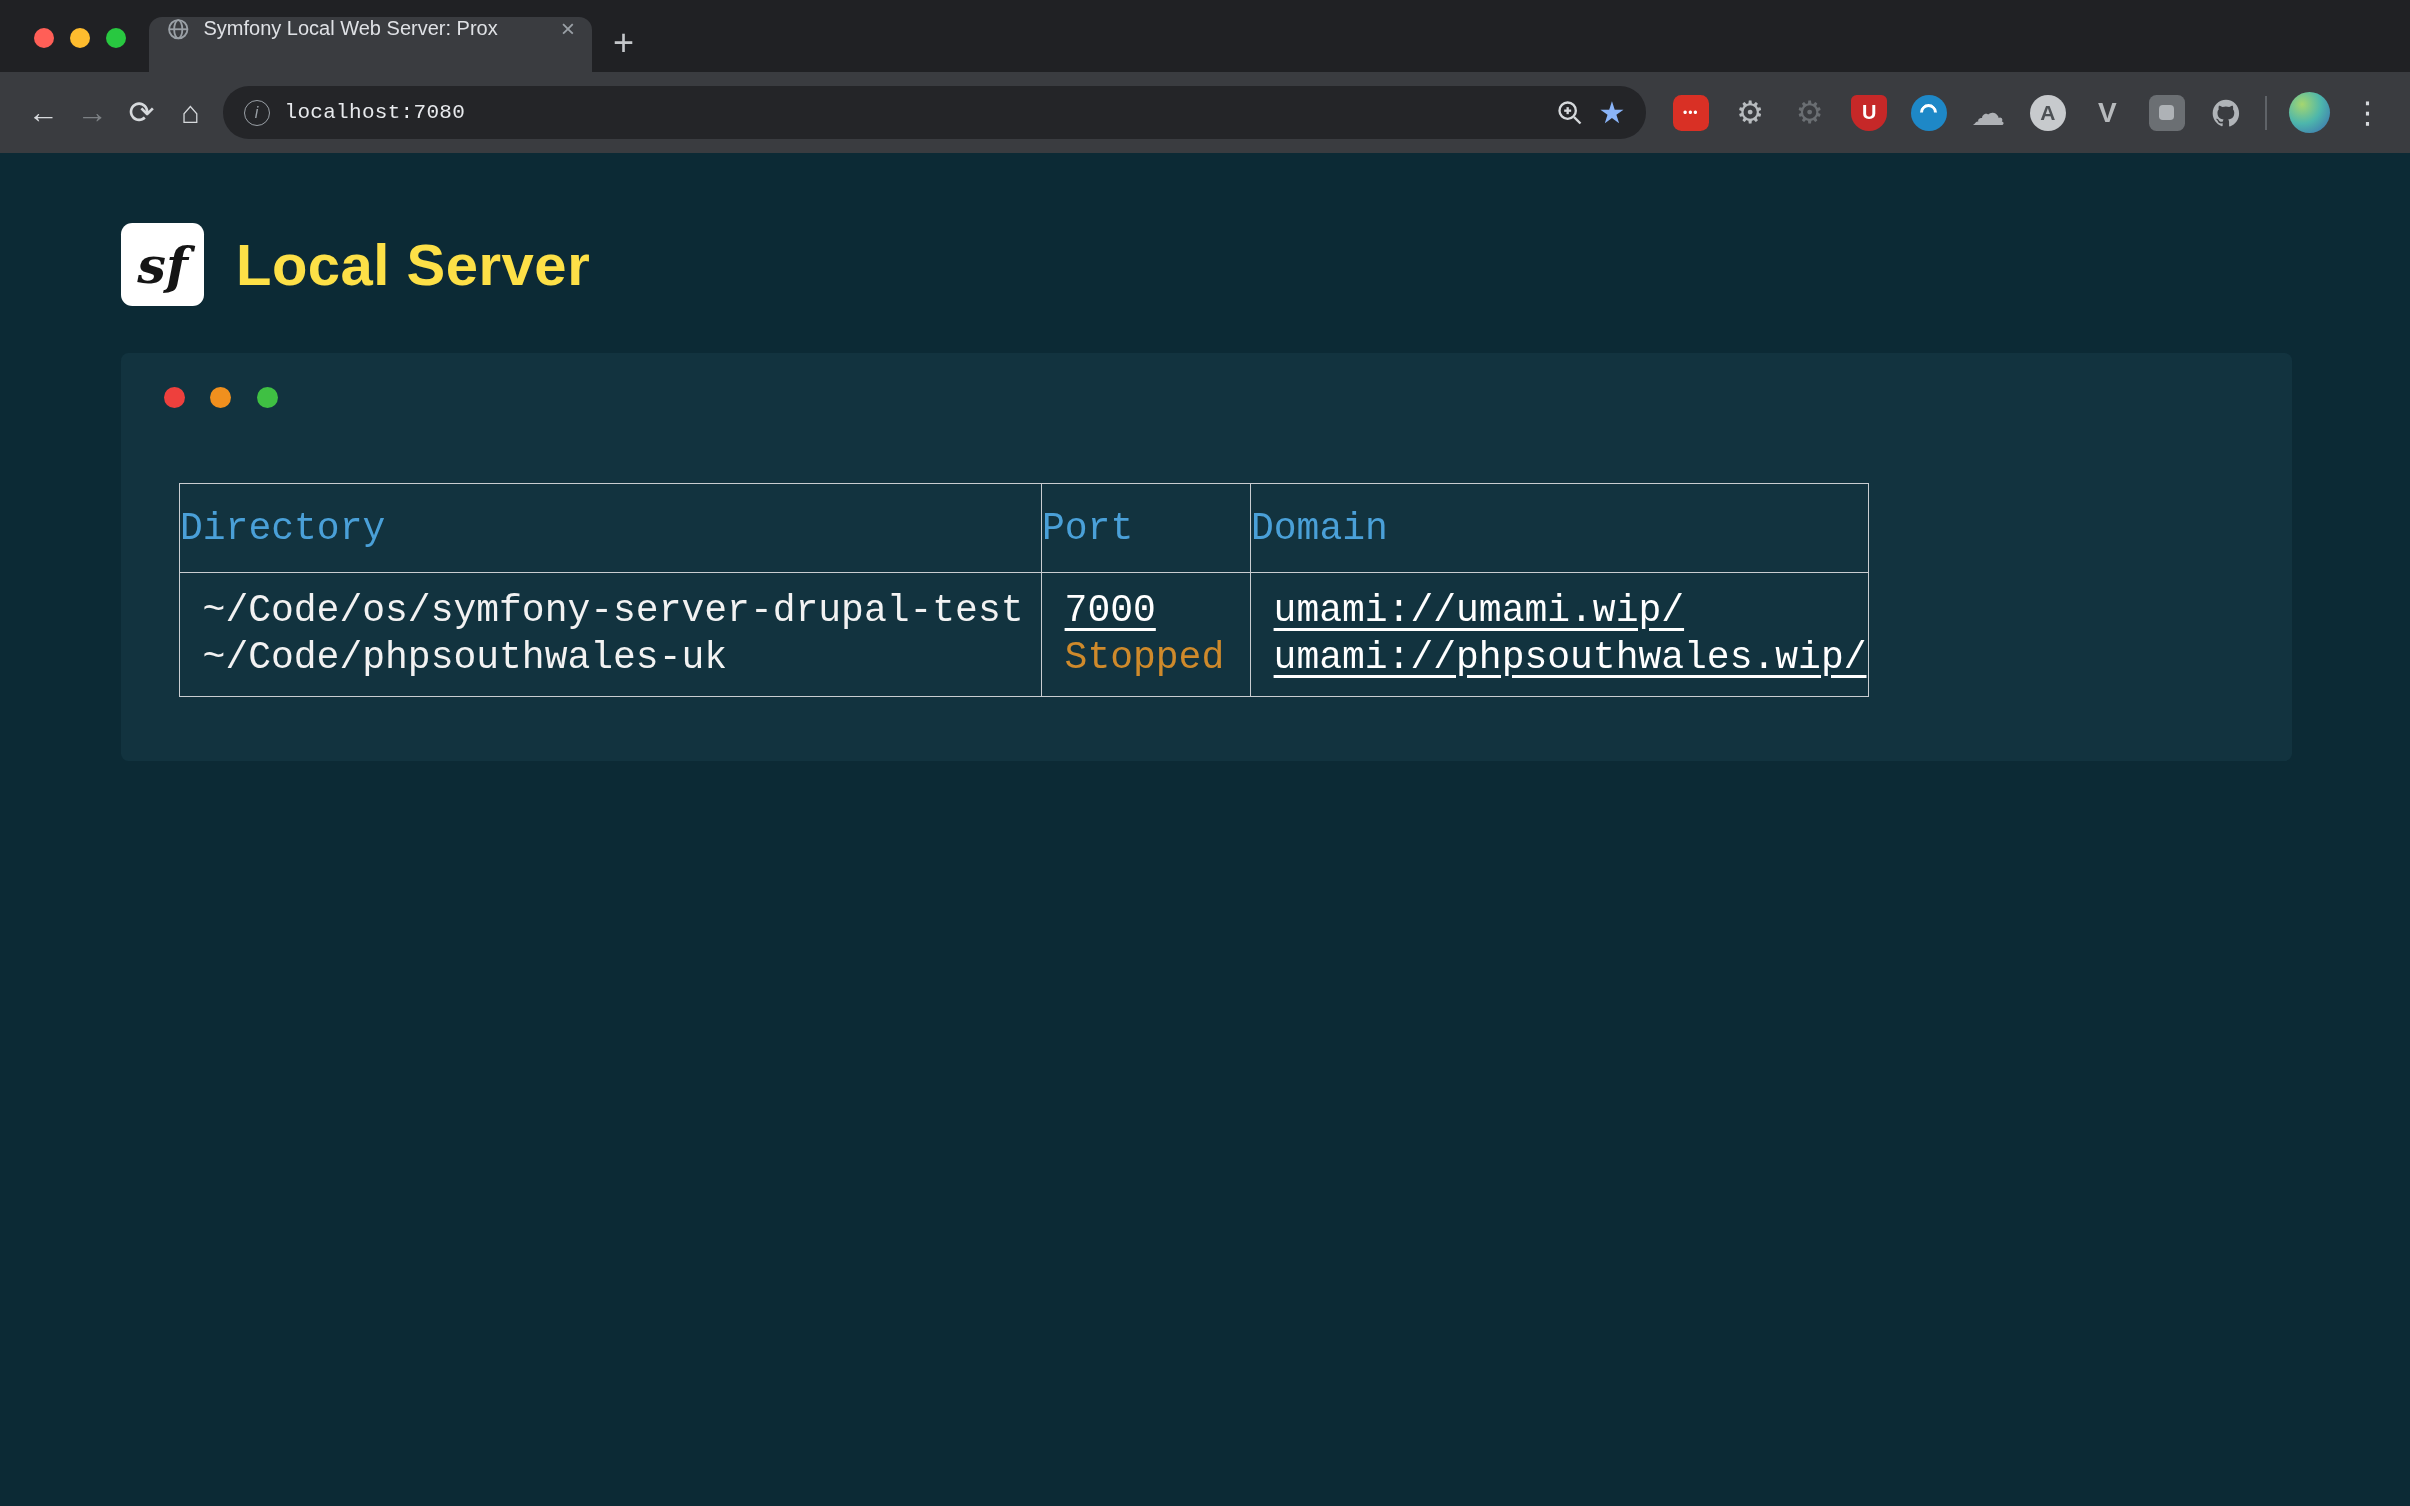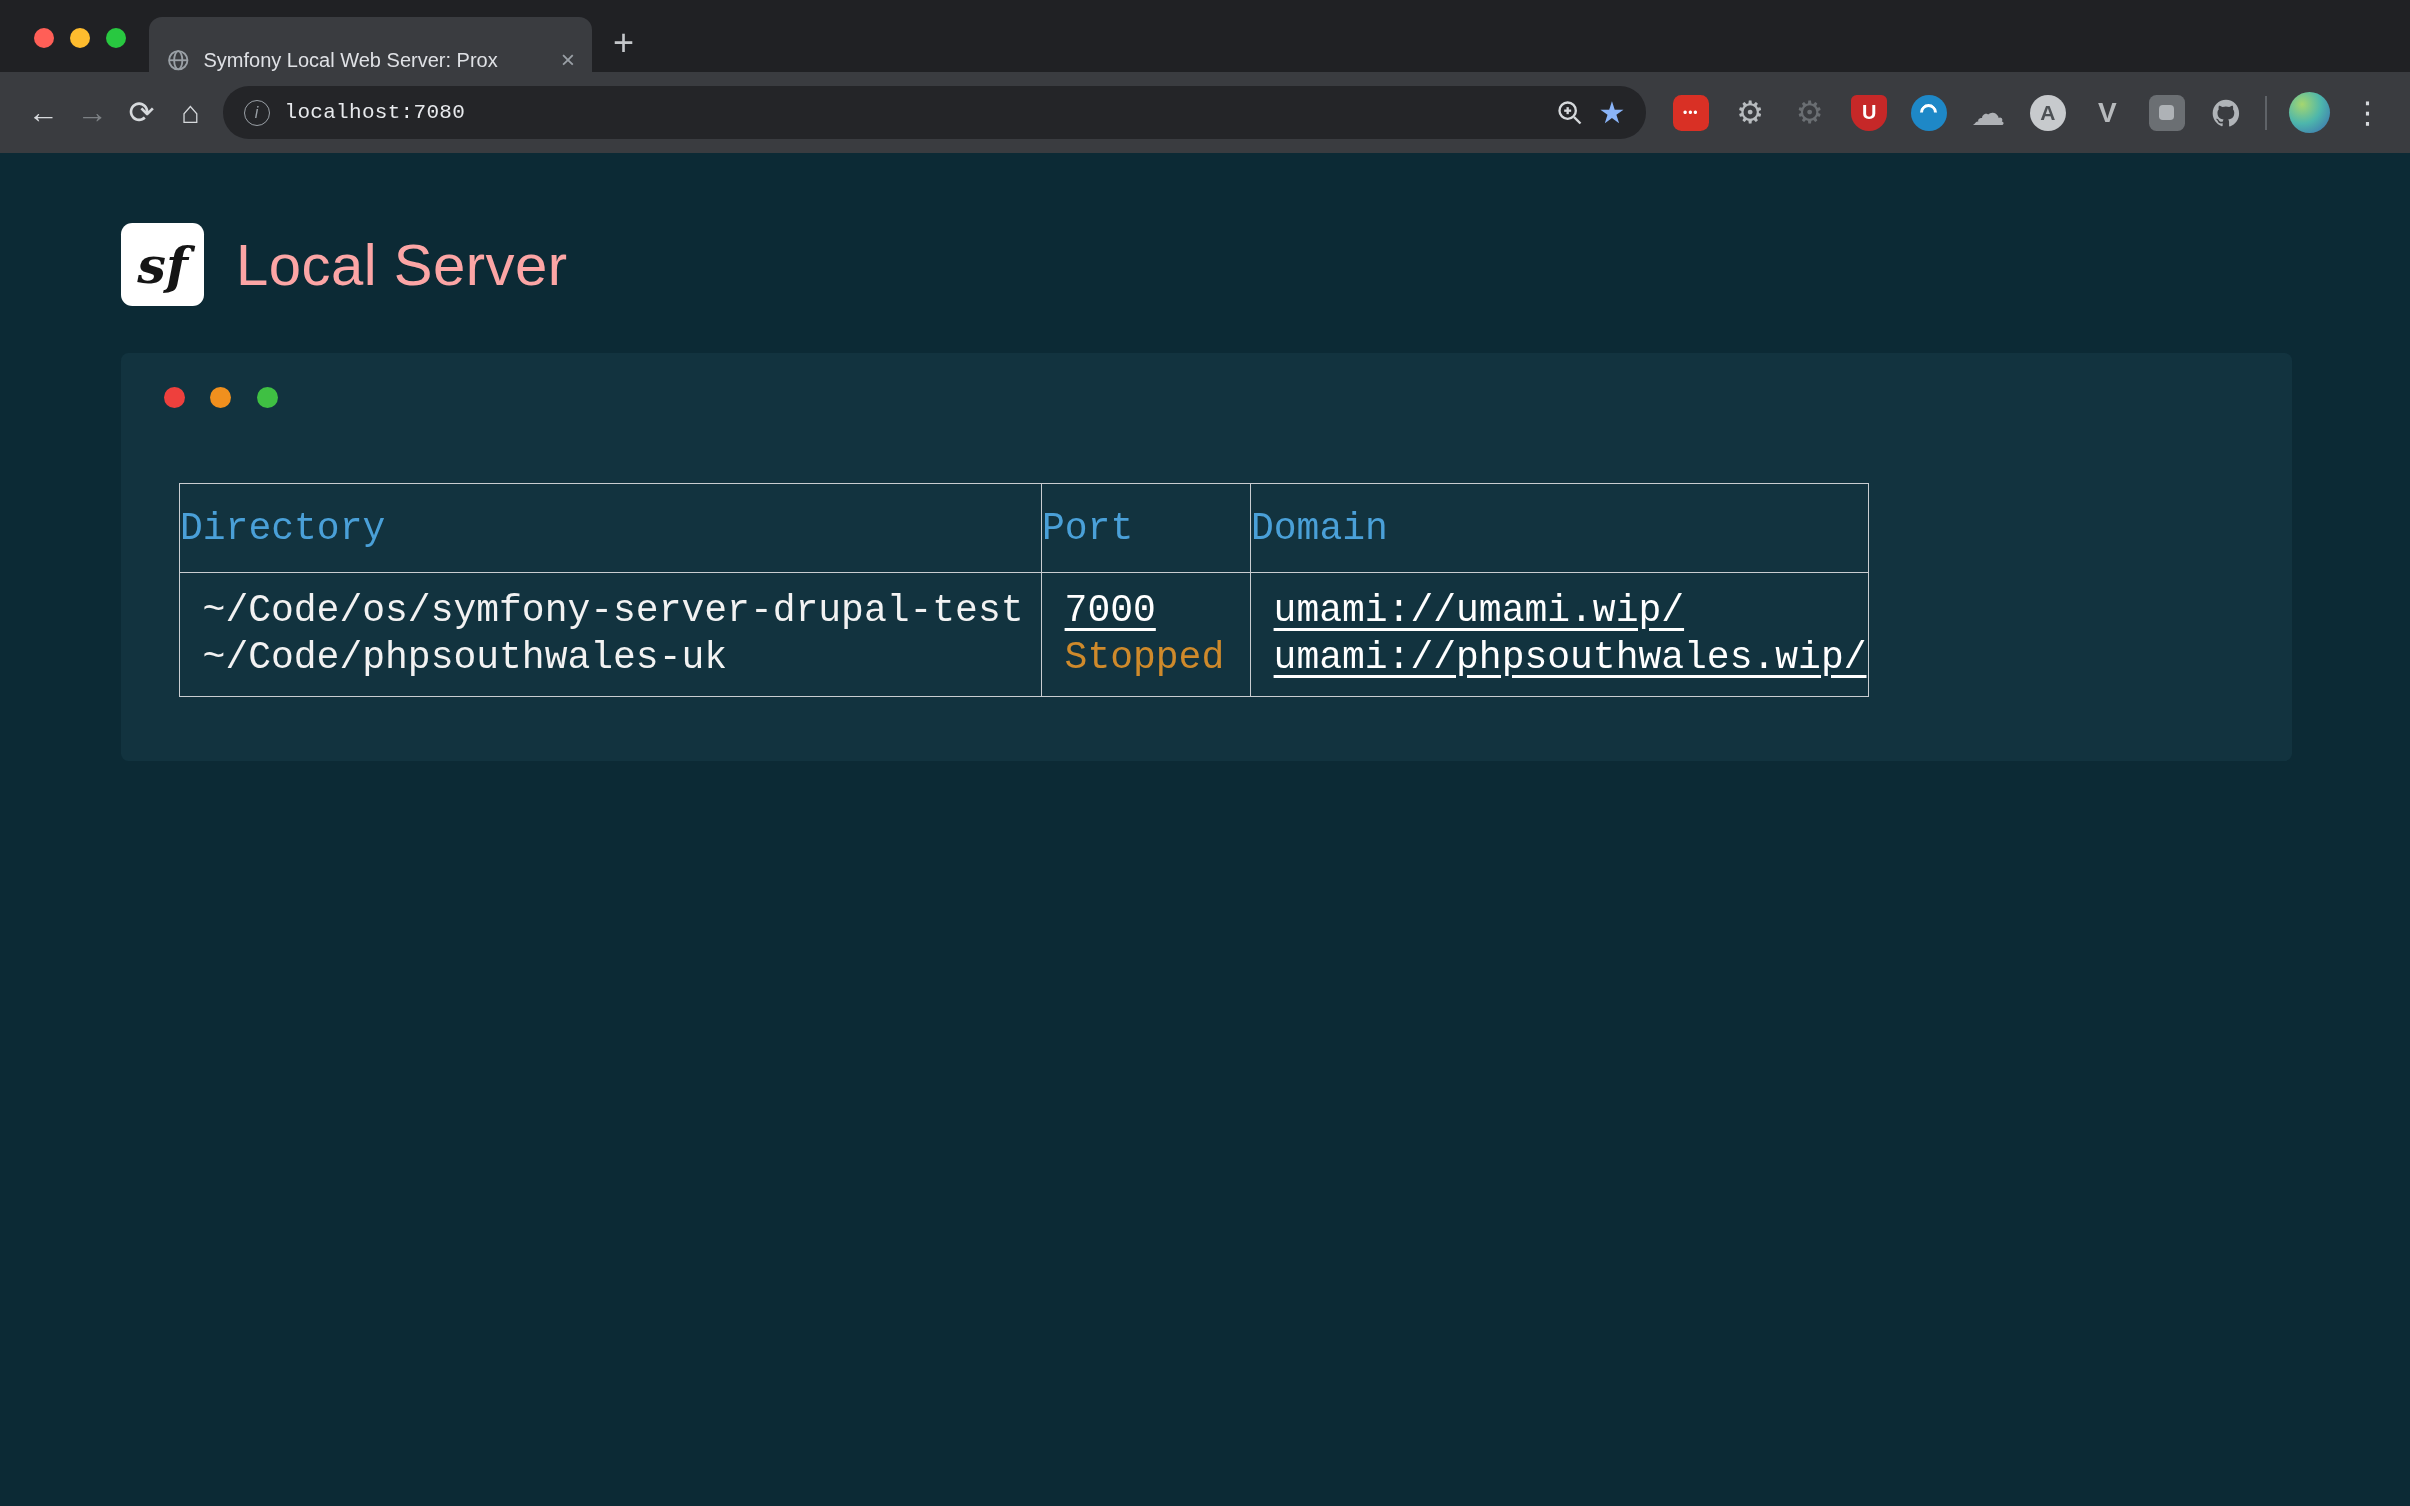--- a/index.html
+++ b/index.html
@@ -8,21 +8,21 @@
 
   
   .tab-strip { height:72px; background:#202124; display:flex; align-items:flex-end; position:relative; }
   .traffic-lights { position:absolute; left:34px; top:28px; display:flex; gap:16px; }
   .tl { width:20px; height:20px; border-radius:50%; }
   .tl-red { background:#ff5f57; }
   .tl-yellow { background:#febc2e; }
   .tl-green { background:#28c840; }
 
   .tab { margin-left:149px; width:443px; height:55px; background:#3a3c40; border-radius:13px 13px 0 0;
-         display:flex; align-items:flex-end; padding:0 17px; gap:13px; }
+         display:flex; align-items:flex-start; padding:0 17px; gap:13px; }
   .tab-title { color:#dfe1e5; font-size:20px; white-space:nowrap; overflow:hidden; flex:1; }
   .tab-close { color:#9aa0a6; font-size:24.5px; line-height:1; cursor:default; }
   .new-tab { color:#c4c7ca; font-size:36px; line-height:1; margin:0 0 11.3px 21px; }
 
   .toolbar { height:81px; background:#3a3c40; display:flex; align-items:center; padding:0 19px; }
   .nav-icon { width:49px; text-align:center; font-size:31px; color:#d6d9dc; }
   .nav-icon.disabled { color:#7c8084; }
 
   .omnibox { flex:1; height:53px; background:#242528; border-radius:26px; margin:0 15px 0 7.5px;
              display:flex; align-items:center; padding:0 21px; gap:15px; }
@@ -50,21 +50,21 @@
   .avatar { width:41px; height:41px; border-radius:50%; margin:0 13px;
             background:radial-gradient(circle at 32% 30%, #a5d66f 0%, #4db6ac 48%, #3a67b0 100%); }
   .kebab { color:#d6d9dc; font-size:30px; line-height:1; margin:0 9.4px; }
 
   
   .page { height:1354px; background:#0c2a35; padding:70px 0 0 121px; }
   .brand { display:flex; align-items:center; gap:32px;text-align:center; }
   .logo { width:83px; height:83px; background:#ffffff; border-radius:11.3px;
           display:flex; align-items:center; justify-content:center; }
   .logo span { font-family:"DejaVu Serif", serif; font-style:italic; font-weight:bold; font-size:51px; color:#151515; }
-  .page-title { color:#fca5a5; font-size:58px; font-weight:400; letter-spacing:0.5px; }
+  .page-title { color:#fde047; font-size:58px; font-weight:700; letter-spacing:0.5px; }
 
   .card { margin-top:47px; width:2171px; background:#12333f; border-radius:7.5px; padding:34px 0 64px 43px; }
   .card-dots { display:flex; gap:25.4px; }
   .dot { width:21px; height:21px; border-radius:50%; }
   .dot-red { background:#ee403d; }
   .dot-orange { background:#f0901e; }
   .dot-green { background:#3fc043; }
 
   table.servers { margin:75px 0 0 15px; border-collapse:collapse; width:1688px; table-layout:fixed;
                   font-family:"Liberation Mono","DejaVu Sans Mono",monospace; font-size:38px; border:1.9px solid #c9cdd1; }

